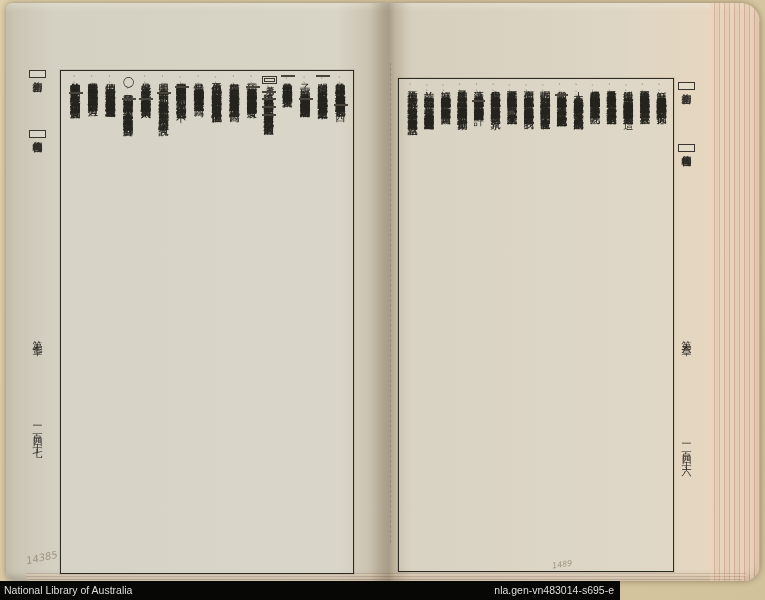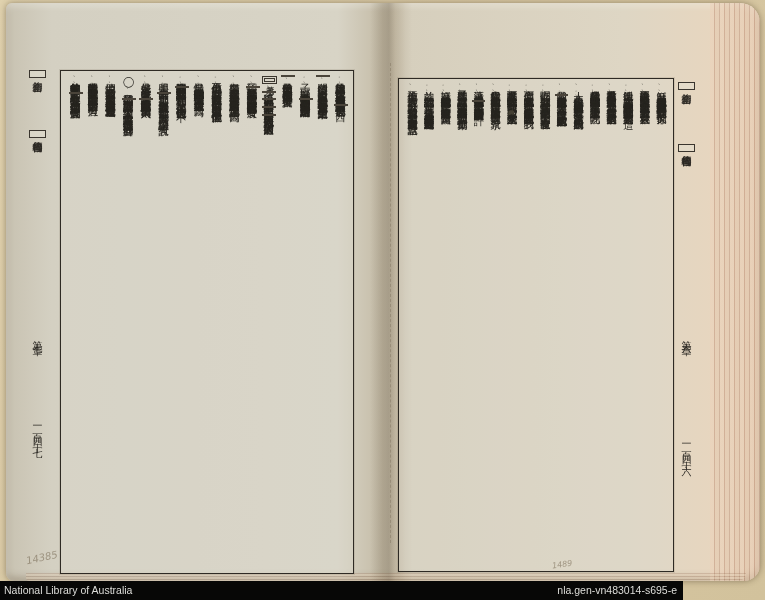--- a/index.html
+++ b/index.html
@@ -60,21 +60,21 @@
   #ann-left .ann-group:nth-child(4){left:74px;}
   #ann-left .ann-group:nth-child(5){left:10px;}
   #ann-right .ann-group:nth-child(1){left:174px;}
   #ann-right .ann-group:nth-child(2){left:28px;}
   
   .pencil{position:absolute;font-family:"DejaVu Sans",sans-serif;font-style:italic;
     color:rgba(112,96,74,.55);}
   #pencil-left{left:26px;top:552px;font-size:10px;transform:rotate(-12deg);}
   #pencil-right{left:552px;top:560px;font-size:8px;transform:rotate(-8deg);}
   
-  #footer{position:absolute;left:0;bottom:0;width:683px;height:19px;background:#070706;
+  #footer{position:absolute;left:0;bottom:0;width:620px;height:19px;background:#070706;
     font-family:"Liberation Sans",sans-serif;font-size:10.5px;color:#dededa;}
   #footer-left{position:absolute;left:4px;top:3px;}
   #footer-right{position:absolute;right:6px;top:3px;text-align:center;}
 </style>
 </head>
 <body>
 
 <div id="screen">
   <div id="book">
     <div id="fore-edge"></div>

